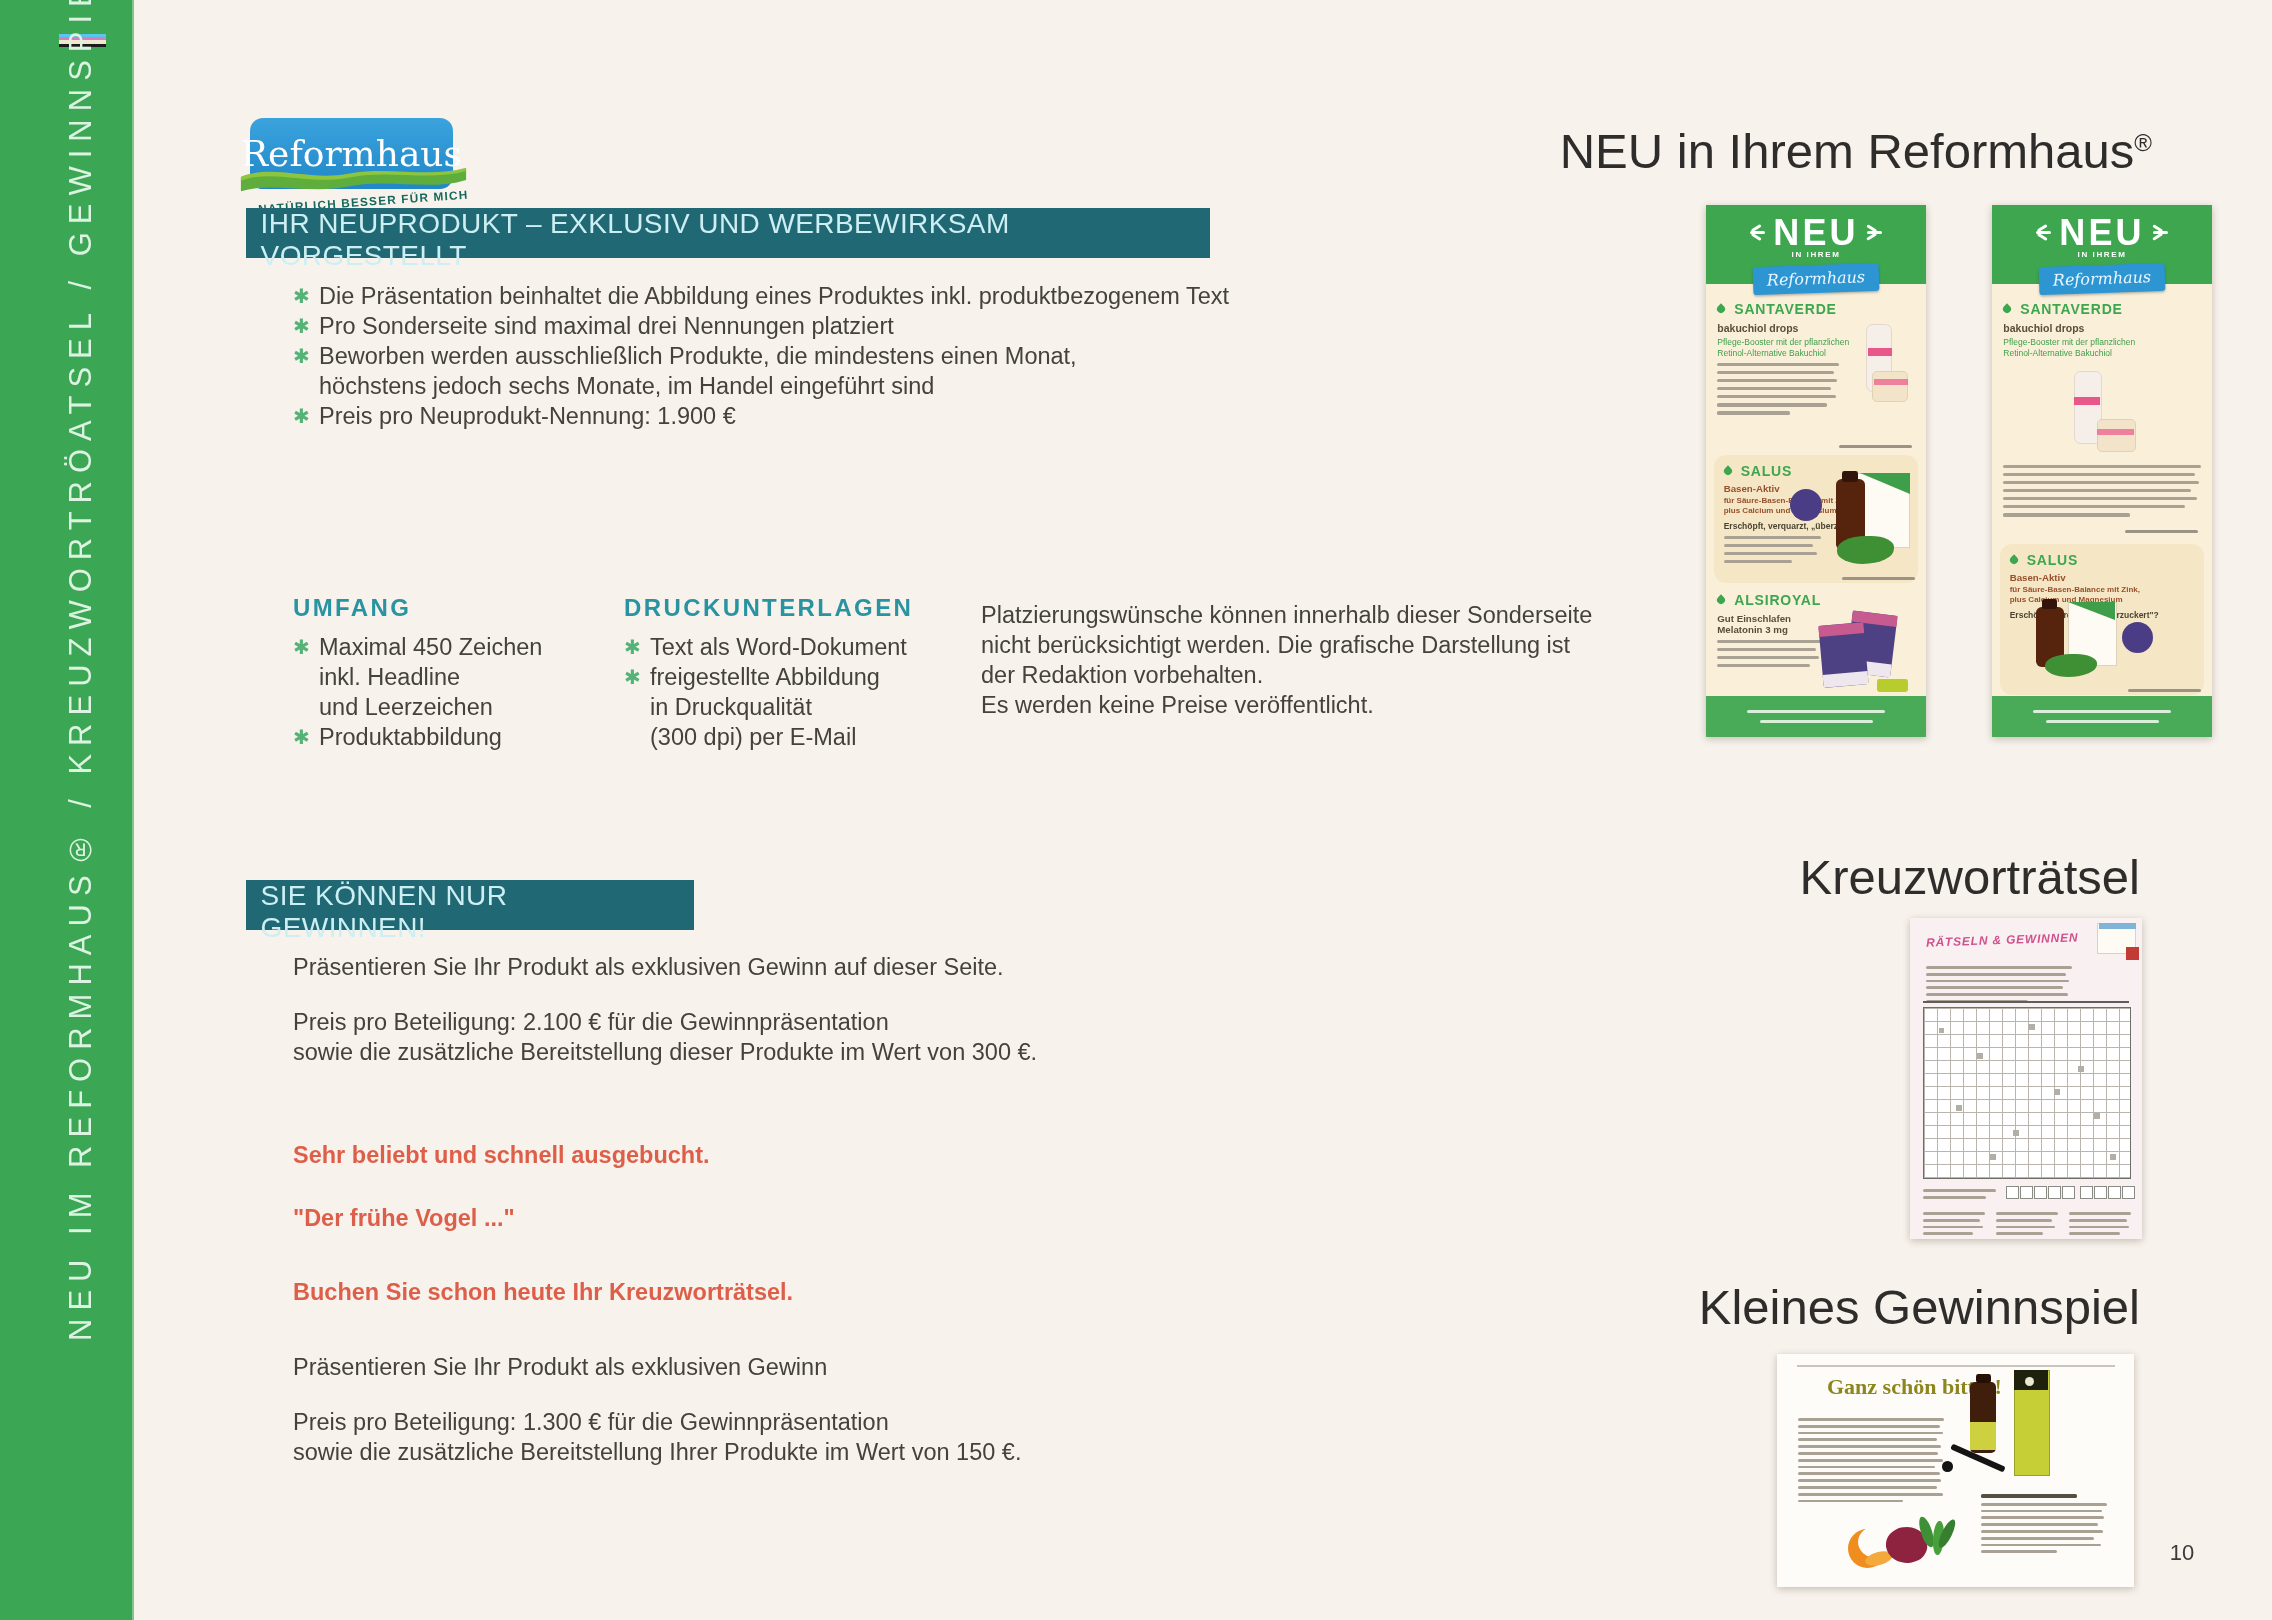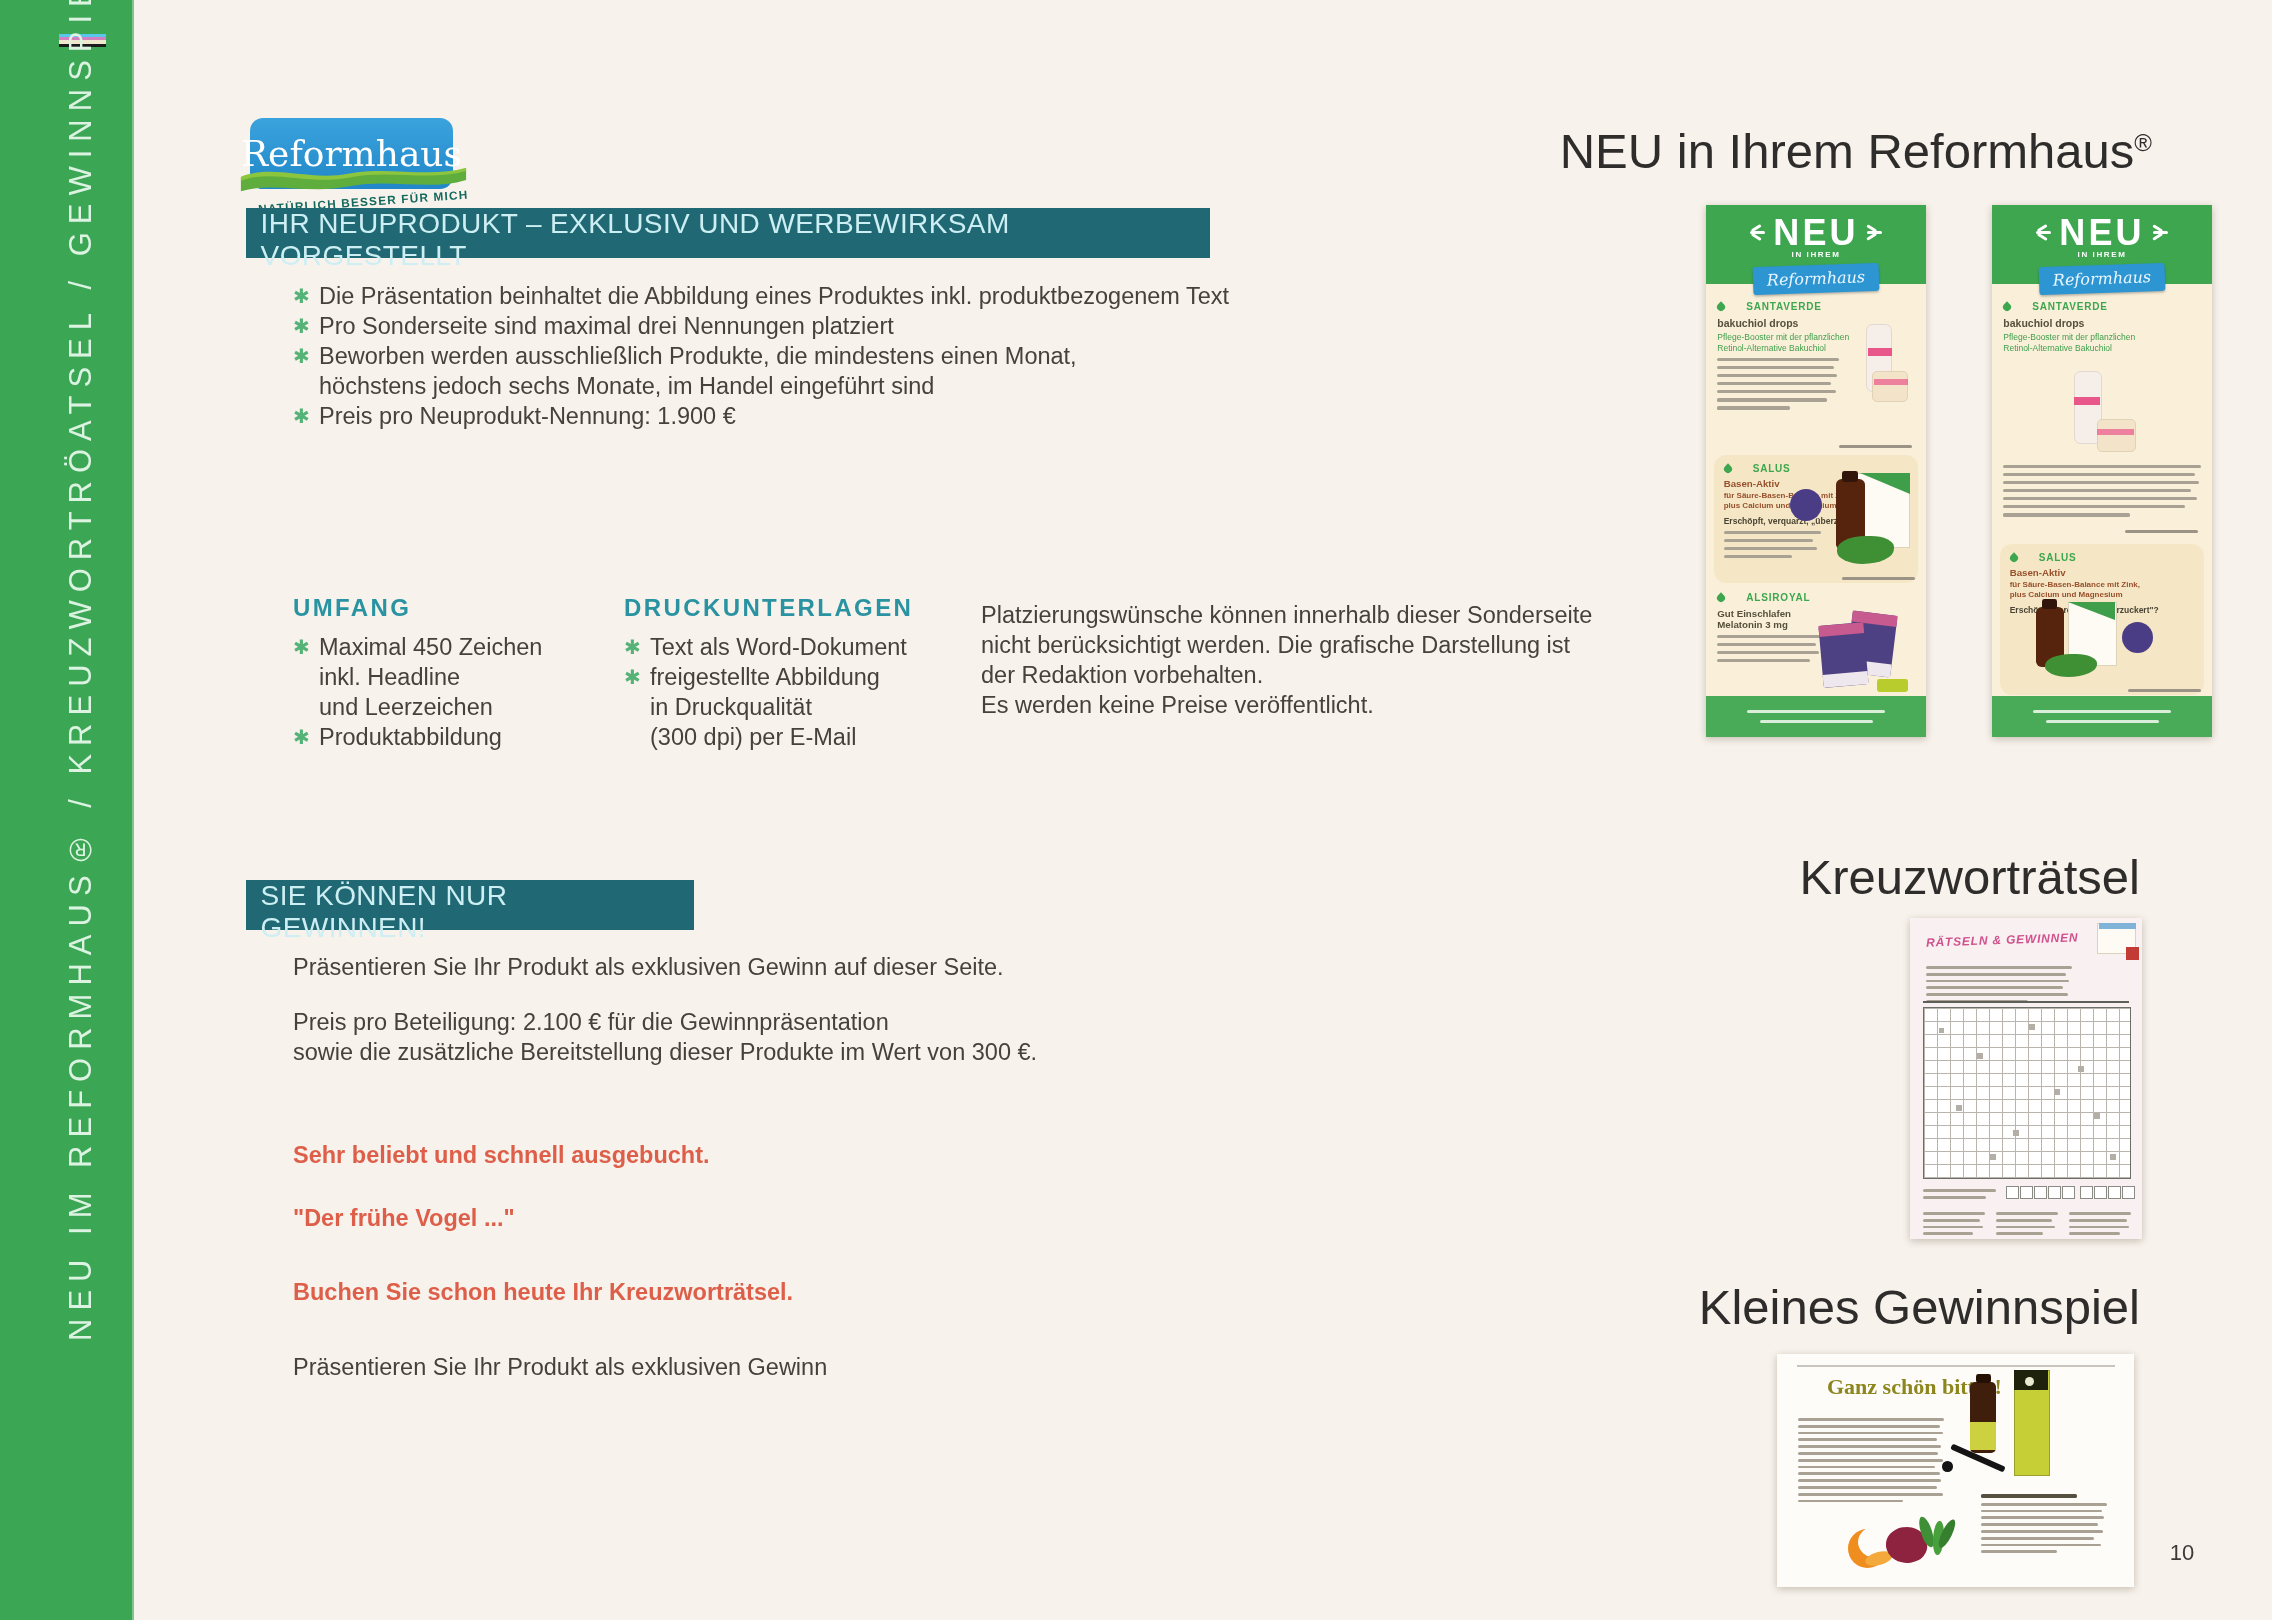--- a/index.html
+++ b/index.html
@@ -43,21 +43,21 @@
   .rays.r i{transform-origin:left center;}
   .neu-sub{text-align:center;color:#fff;font-size:8px;letter-spacing:1.6px;font-weight:bold;margin-top:-3.2px;}
   .ribbon{position:absolute;left:50%;top:60px;transform:translateX(-50%) rotate(-2deg);width:126px;height:27.6px;
           background:#2c95d2;border-radius:3.2px;display:flex;align-items:center;justify-content:center;
           font-family:"DejaVu Serif",serif;font-style:italic;font-size:16px;color:#eaf6ff;box-shadow:0 1.6px 2.4px rgba(0,0,0,.25);}
   .ft{position:absolute;left:0;bottom:0;right:0;height:41px;background:#49ab58;display:flex;flex-direction:column;
       align-items:center;justify-content:center;gap:6.5px;}
   .ft i{display:block;height:3.2px;background:#d9efda;border-radius:1.6px;}
   .sec{position:absolute;left:11.3px;right:11.3px;box-sizing:border-box;}
   .secbox{background:#f5e7c6;border-radius:12px;padding:8px 9.7px;left:8px;right:8px;}
-  .brand{display:flex;align-items:center;gap:21px;font-size:10px;font-weight:bold;letter-spacing:0.8px;color:#3da64f;}
+  .brand{display:flex;align-items:center;gap:9px;font-size:14px;font-weight:bold;letter-spacing:0.8px;color:#3da64f;}
   .leaf{width:8px;height:8px;background:#3da64f;border-radius:0 50% 50% 50%;transform:rotate(45deg);flex:none;}
   .ptitle{font-size:10.5px;font-weight:bold;color:#564f39;margin-top:4.9px;}
   .ptitle2{font-size:9.7px;font-weight:bold;color:#98502c;margin-top:4px;}
   .psub{font-size:8.5px;line-height:10.5px;color:#3f9e4a;margin-top:3.2px;}
   .psub2{font-size:8px;line-height:9.7px;color:#98502c;margin-top:2.4px;font-weight:bold;}
   .pline{font-size:8.5px;font-weight:bold;color:#4a4434;margin-top:4.9px;}
   .b{display:block;height:3.2px;background:#a9a294;border-radius:1.6px;margin:4.9px 0;}
   .bars-narrow{width:122px;}
   .www{position:absolute;height:2.4px;width:73px;background:#9b9486;border-radius:1.6px;right:3.2px;bottom:3.2px;}
 
@@ -183,20 +183,24 @@
     <div class="body29">Preis pro Beteiligung: 2.100 € für die Gewinnpräsentation</div>
     <div class="body29">sowie die zusätzliche Bereitstellung dieser Produkte im Wert von 300 €.</div>
   </div>
   <div class="abs body29 red" style="left:293px;top:1096px;">Sehr beliebt und schnell ausgebucht.</div>
   <div class="abs" style="left:293px;top:1159px;">
     <div class="body29 red">"Der frühe Vogel ..."</div>
     <div class="body29 red">Buchen Sie schon heute Ihr Kreuzworträtsel.</div>
   </div>
 
   <div class="abs body29" style="left:293px;top:1352px;">Präsentieren Sie Ihr Produkt als exklusiven Gewinn</div>
+  <div class="abs" style="left:293px;top:1407px;">
+    <div class="body29">Preis pro Beteiligung: 1.300 € für die Gewinnpräsentation</div>
+    <div class="body29">sowie die zusätzliche Bereitstellung Ihrer Produkte im Wert von 150 €.</div>
+  </div>
 
   <div class="abs rhead" style="left:1540px;top:123px;width:612px;">
     <span>NEU in Ihrem Reformhaus</span><sup style="font-size:24px;">®</sup>
   </div>
   <div class="abs rhead" style="left:1540px;top:849px;width:600px;">Kreuzworträtsel</div>
   <div class="abs rhead" style="left:1540px;top:1279px;width:600px;">Kleines Gewinnspiel</div>
 
   <div class="card" style="left:1706px;top:205px;width:220px;height:532px;">
     <div class="hd">
       <div class="neu-row">

